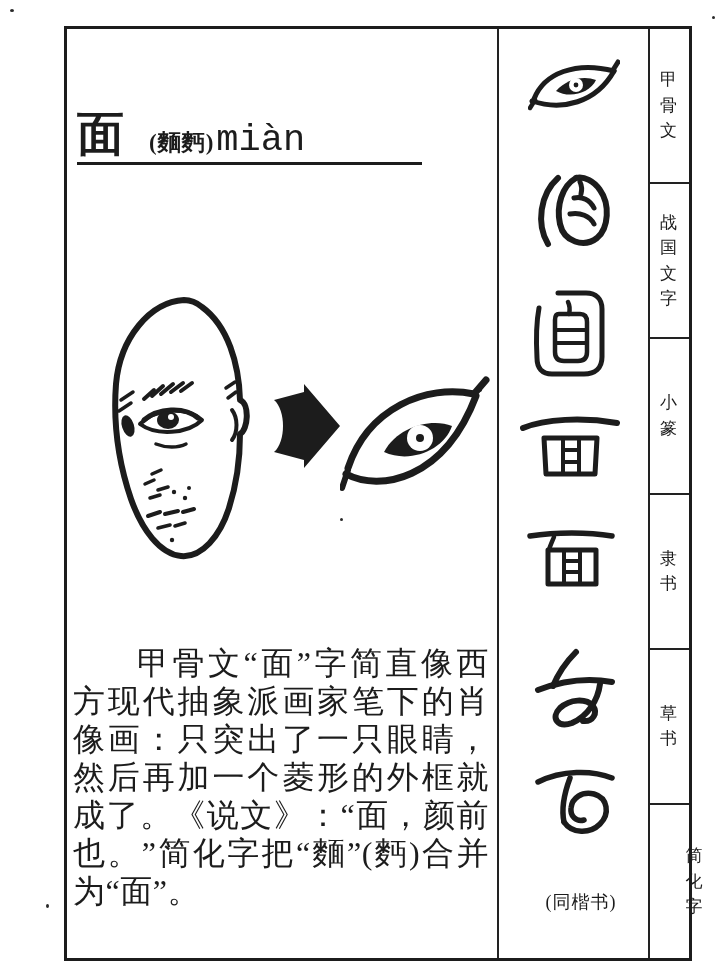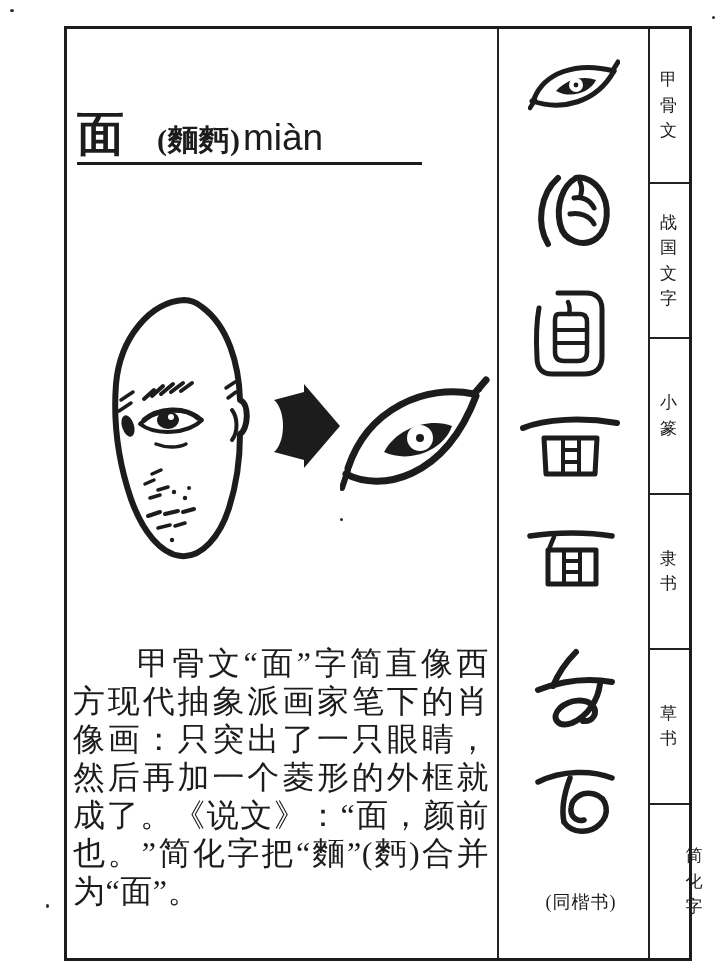--- a/index.html
+++ b/index.html
@@ -15,22 +15,22 @@
   .vdiv{position:absolute;top:0;bottom:0;width:2px;background:#222;}
   .vdiv.d1{left:430px;}
   .vdiv.d2{left:581px;}
 
   
   .entry-header{
     position:absolute;left:10px;top:74px;width:415px;
     display:flex;align-items:baseline;white-space:nowrap;
   }
   .headword{font-size:47px;font-weight:bold;letter-spacing:1px;}
-  .variants{font-size:30px;font-weight:bold;margin-left:32px;letter-spacing:1px;}
-  .pinyin{font-family:Liberation Sans, sans-serif;font-size:37px;margin-left:2px;}
+  .variants{font-size:23px;font-weight:bold;margin-left:24px;letter-spacing:1px;}
+  .pinyin{font-family:Liberation Mono, monospace;font-size:37px;margin-left:2px;}
   .underline{position:absolute;left:10px;top:133px;width:345px;height:3px;background:#1c1c1c;}
 
   
   .definition{
     position:absolute;left:6px;top:583px;width:416px;
     font-size:32px;line-height:38px;text-align:justify;text-indent:2em;
     letter-spacing:0.5px;
   }
 
   

